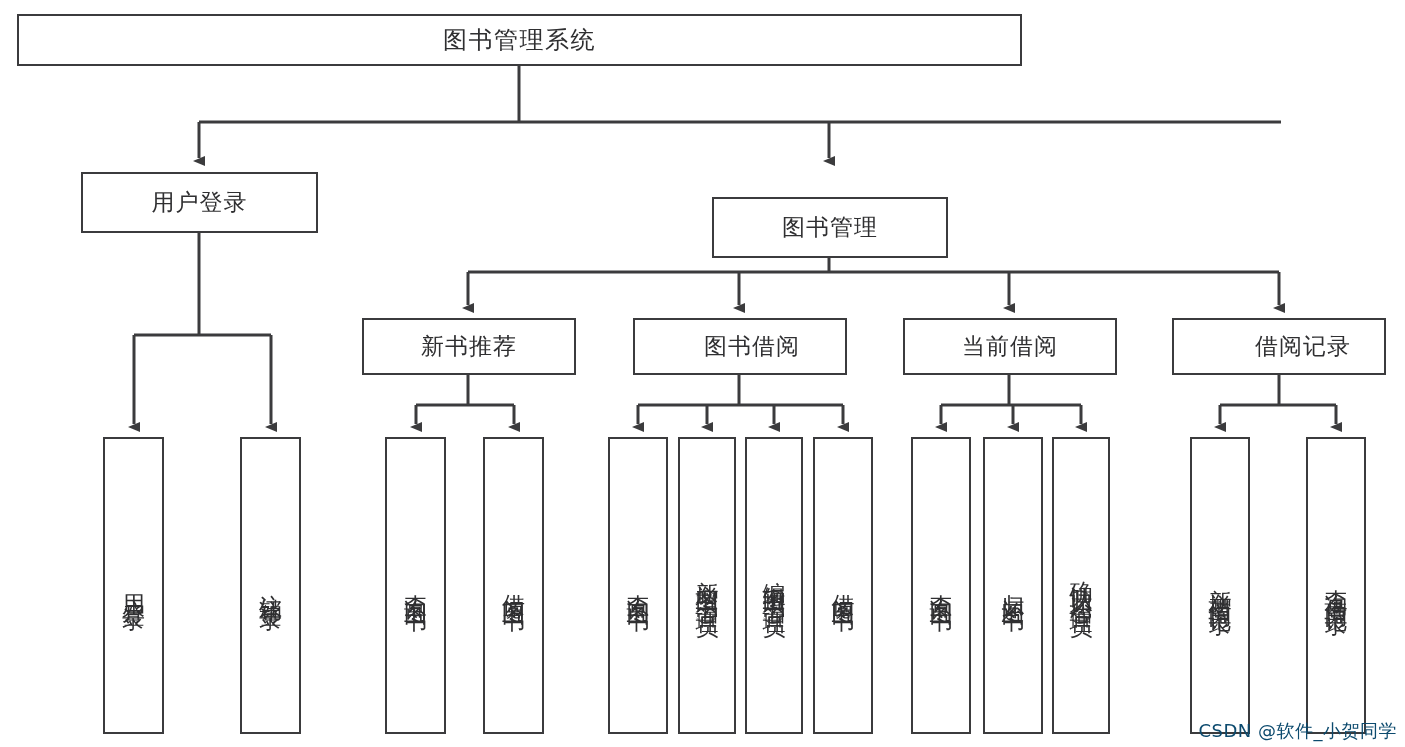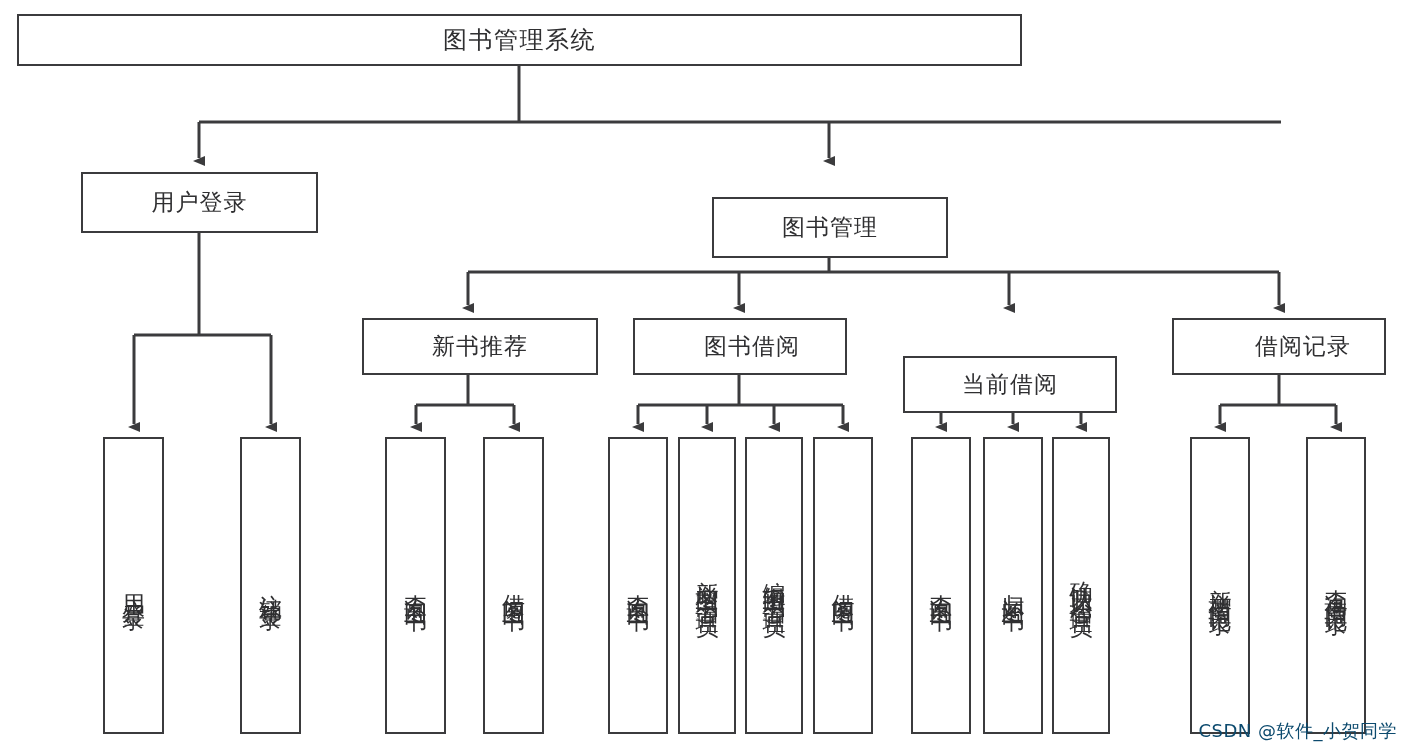--- a/index.html
+++ b/index.html
@@ -131,27 +131,27 @@
     <span>图书管理系统</span>
   </div>
 
   <div class="node horizontal" id="n-l2-0" style="left: 81px; top: 172px; width: 237px; height: 61px;">
     <span>用户登录</span>
   </div>
   <div class="node horizontal" id="n-l2-1" style="left: 712px; top: 172px; width: 236px; height: 61px; margin-top: 25px;">
     <span>图书管理</span>
   </div>
 
-  <div class="node horizontal" id="n-l3-0" style="left: 362px; top: 318px; width: 236px; height: 57px;">
+  <div class="node horizontal" id="n-l3-0" style="left: 362px; top: 318px; width: 214px; height: 57px;">
     <span>新书推荐</span>
   </div>
   <div class="node horizontal" id="n-l3-1" style="left: 633px; top: 318px; width: 214px; height: 57px; padding-left: 24px;">
     <span>图书借阅</span>
   </div>
-  <div class="node horizontal" id="n-l3-2" style="left: 903px; top: 318px; width: 214px; height: 57px; margin-top: 38px;">
+  <div class="node horizontal" id="n-l3-2" style="left: 903px; top: 318px; width: 214px; height: 57px;">
     <span>当前借阅</span>
   </div>
   <div class="node horizontal" id="n-l3-3" style="left: 1172px; top: 318px; width: 214px; height: 57px; padding-left: 48px;">
     <span>借阅记录</span>
   </div>
 
   <div class="node leaf" id="n-leaf-0" style="left: 103px; top: 437px; width: 61px; height: 297px;">
     <span class="vlabel">用户登录</span>
   </div>
   <div class="node leaf" id="n-leaf-1" style="left: 240px; top: 437px; width: 61px; height: 297px;">

